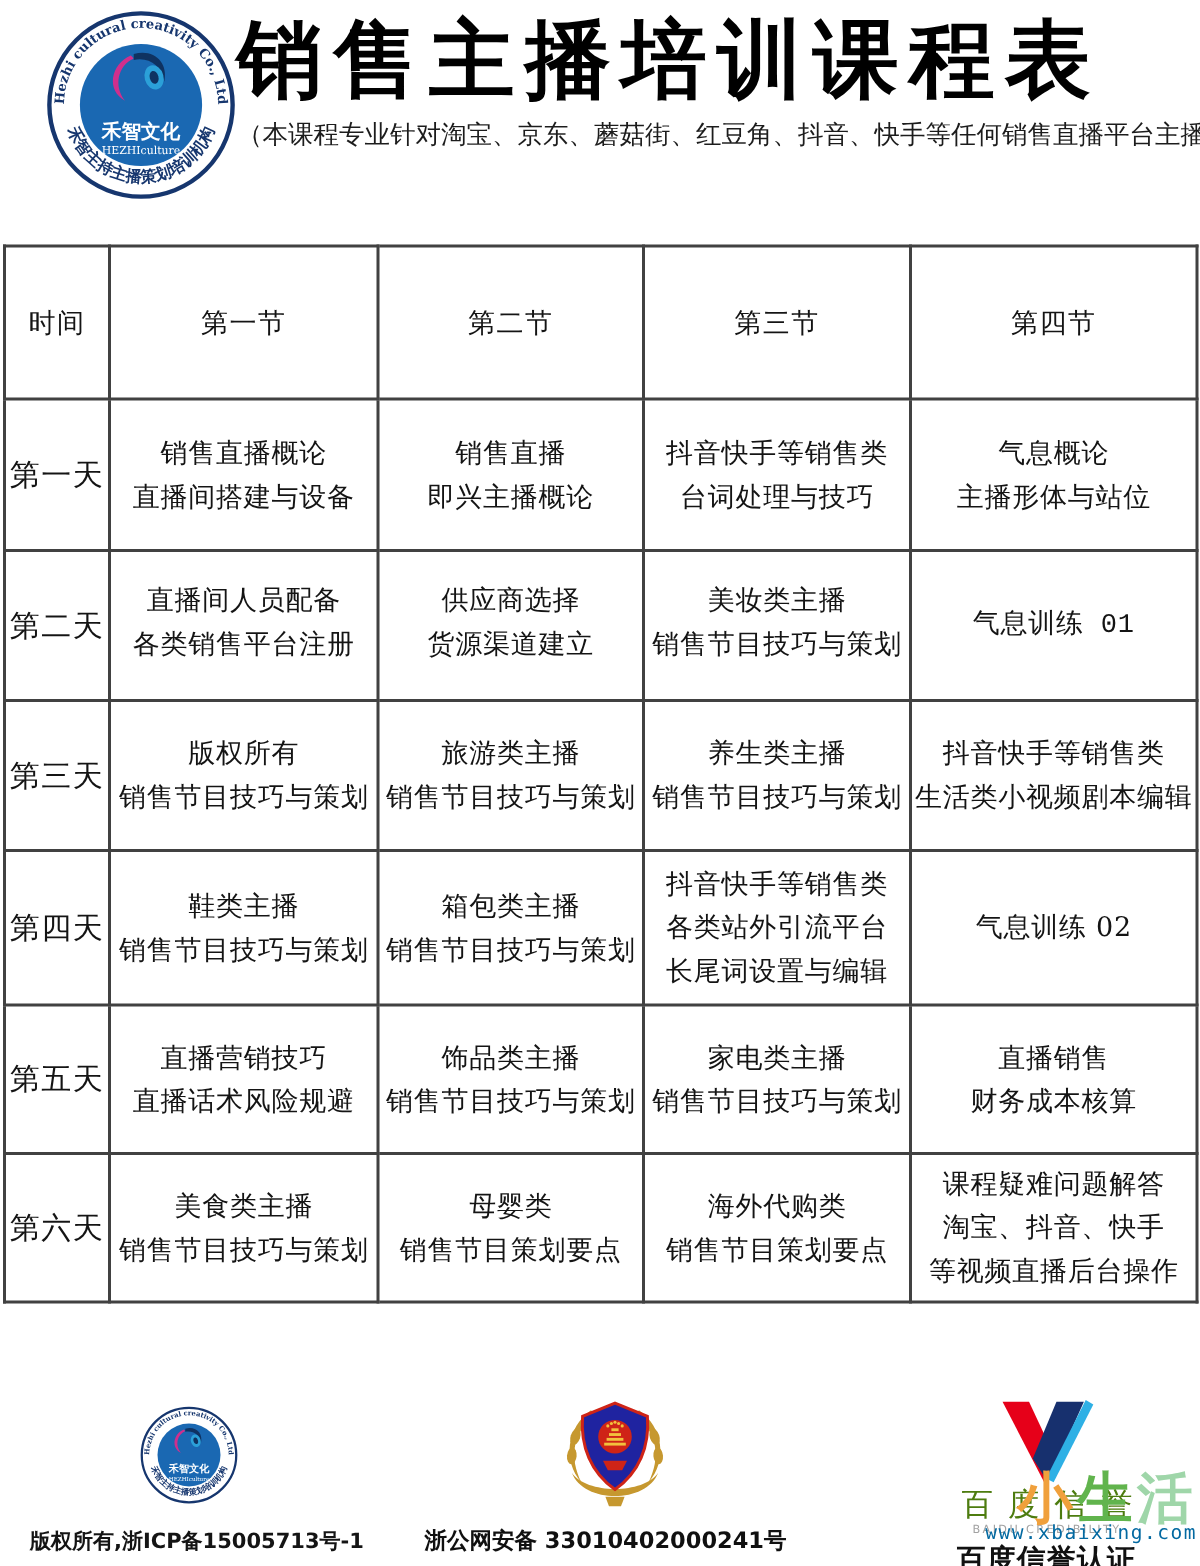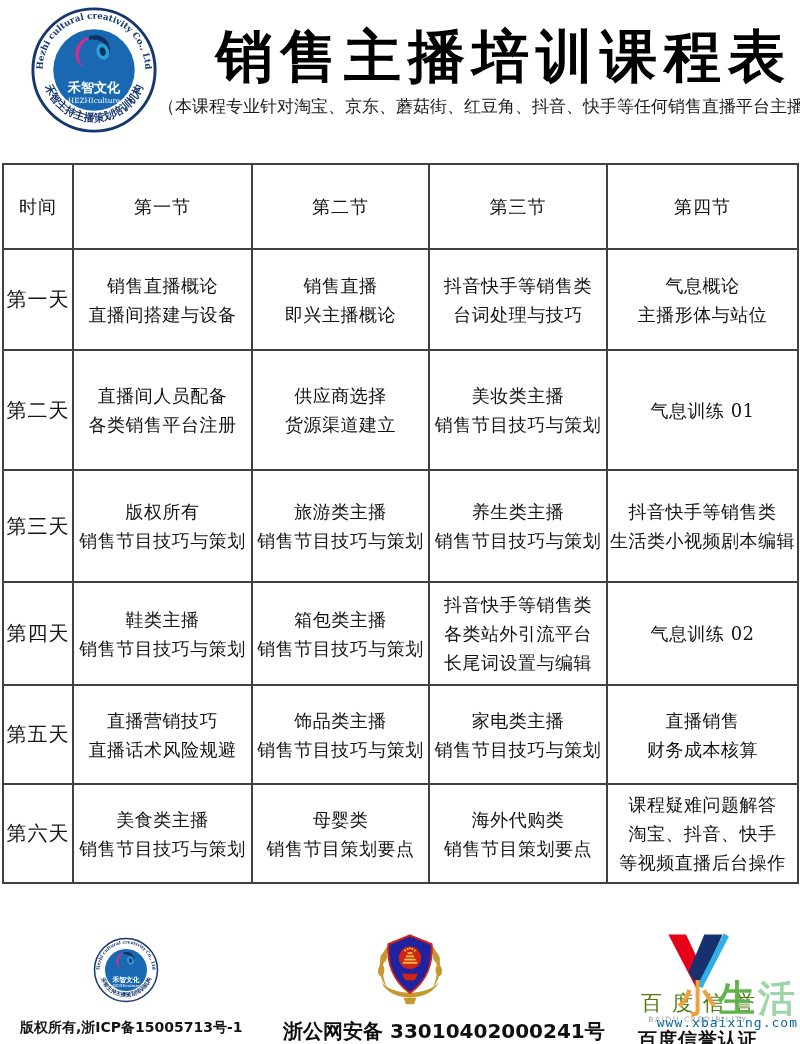--- a/index.html
+++ b/index.html
@@ -4,50 +4,50 @@
 <style>
   html,body{margin:0;padding:0;}
   body{width:800px;height:1044px;background:#fff;position:relative;
        font-family:"DejaVu Serif","Liberation Serif",serif;color:#141414;}
   .page{position:absolute;inset:0;overflow:hidden;background:#fff;}
 
   
   .logo-lg{position:absolute;left:30px;top:6px;width:128px;height:128px;}
   .logo-sm{position:absolute;left:93px;top:937px;width:66px;height:66px;}
   .logo-svg{width:100%;height:100%;display:block;}
-  .title-block{position:absolute;left:158px;top:24px;width:634px;text-align:right;}
+  .title-block{position:absolute;left:158px;top:8px;width:634px;text-align:left;}
   .main-title{margin:0;font-size:57px;line-height:64px;font-weight:700;letter-spacing:7px;color:#000;white-space:nowrap;}
   .subtitle{margin:7px 0 0;font-size:17px;line-height:22px;color:#1c1c1c;white-space:nowrap;}
 
   
   .course-table{position:absolute;left:2px;top:163px;width:795px;border-collapse:collapse;table-layout:fixed;}
   .course-table th,.course-table td{border:2px solid #414141;text-align:center;vertical-align:middle;padding:0;}
   .course-table th{font-weight:400;font-size:18px;letter-spacing:1px;}
-  .course-table tr.hdr{height:85px;}
+  .course-table tr.hdr{height:102px;}
   .course-table tr.r0{height:101px;}
-  .course-table tr.r1{height:120px;}
-  .course-table tr.r2{height:112px;}
+  .course-table tr.r1{height:100px;font-family:Liberation Mono, monospace;}
+  .course-table tr.r2{height:100px;}
   .course-table tr.r3{height:103px;}
   .course-table tr.r4{height:99px;border-radius:23px;}
   .course-table tr.r5{height:99px;}
   .col-time{width:70px;}
   .col-s1{width:179px;}
   .col-s2{width:177px;}
   .col-s3{width:178px;}
   .col-s4{width:191px;}
   td.day{font-size:20px;letter-spacing:1px;margin-left:16px;}
   td .line{font-size:18px;line-height:29px;letter-spacing:0.5px;}
 
   
   .sans{font-family:"DejaVu Sans","Liberation Sans",sans-serif;}
   .copyright{position:absolute;left:20px;top:1019px;width:220px;text-align:left;
              font-weight:700;font-size:14px;color:#141414;white-space:nowrap;}
   .police-badge{position:absolute;left:370px;top:927px;width:80px;height:84px;}
   .police-filing{position:absolute;left:283px;top:1018px;width:228px;text-align:center;
-                 font-weight:700;font-size:20px;color:#101010;white-space:nowrap;}
+                 font-weight:700;font-size:15px;color:#101010;white-space:nowrap;}
   .baidu{position:absolute;left:623px;top:932px;width:150px;text-align:center;}
   .baidu-v{width:72px;height:58px;display:block;margin:0 auto;}
   .baidu-cn{font-size:21px;line-height:22px;color:#4d7c0f;letter-spacing:10px;margin-top:2px;text-indent:10px;}
   .baidu-en{font-size:7.5px;color:#a2a2a2;letter-spacing:1.6px;margin-top:1px;}
   .baidu-cert{font-size:19px;font-weight:700;color:#111;letter-spacing:1px;margin-top:3px;}
 
   
   .watermark{position:absolute;right:2px;top:980px;text-align:right;z-index:5;}
   .wm-chars{font-weight:700;font-size:37px;line-height:38px;letter-spacing:3px;text-align:right;}
   .wm-c1{color:#f0a03c;}

